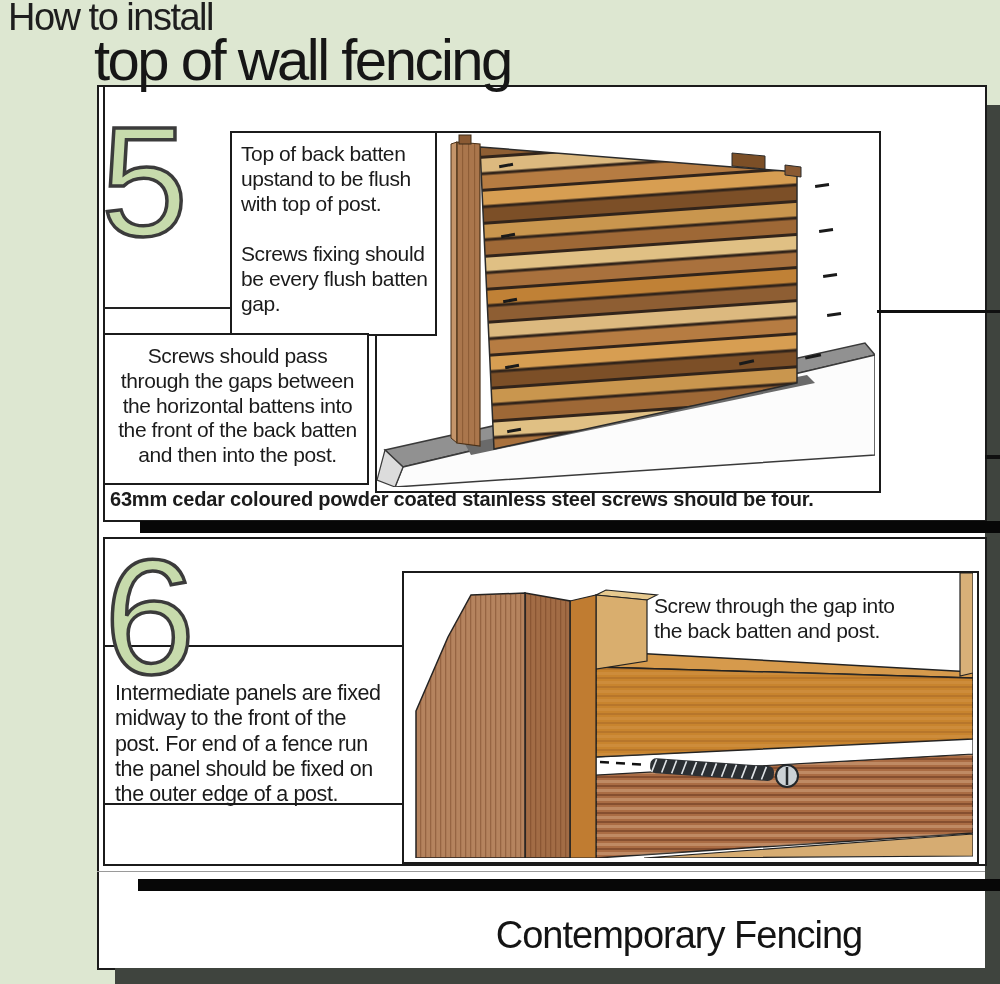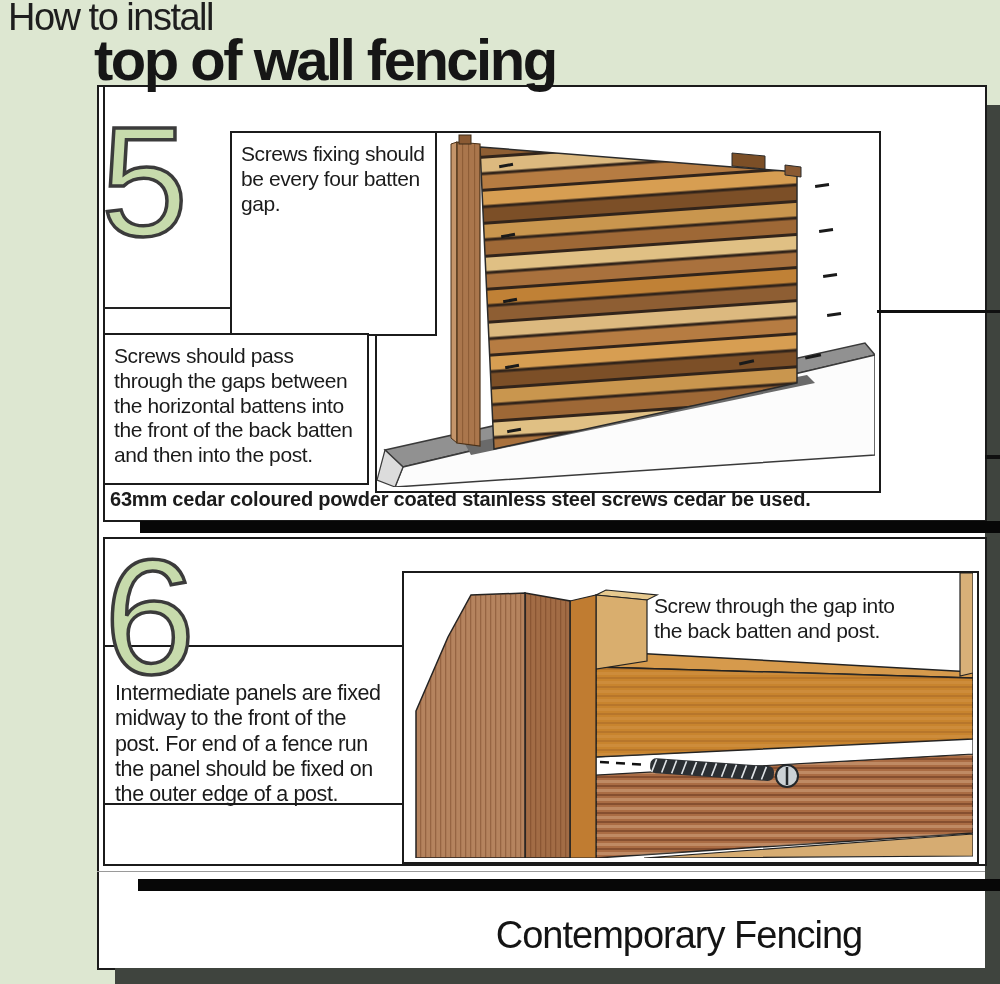--- a/index.html
+++ b/index.html
@@ -12,42 +12,42 @@
   .abs{position:absolute;}
   
   .page{
     left:97px;top:85px;width:886px;height:881px;
     background:#ffffff;border:2px solid #1b1b1b;z-index:1;
   }
   .shadow-right{left:985px;top:105px;width:15px;height:879px;background:#3f443e;z-index:2;}
   .shadow-bottom{left:115px;top:968px;width:885px;height:16px;background:#3f443e;z-index:2;}
   
   .title1{left:8px;top:-4px;font-size:38px;font-weight:500;letter-spacing:-1.5px;z-index:10;color:#1e1e1e;}
-  .title2{left:94px;top:26px;font-size:58px;font-weight:700;letter-spacing:-2.5px;z-index:10;color:#161616;}
+  .title2{left:94px;top:26px;font-size:58px;font-weight:400;letter-spacing:-2.5px;z-index:10;color:#161616;}
   
   .step5-box{left:103px;top:85px;width:880px;height:433px;border:2px solid #1b1b1b;z-index:2;}
   .step6-box{left:103px;top:537px;width:880px;height:325px;border:2px solid #1b1b1b;z-index:2;}
   .cell5-line{left:103px;top:307px;width:130px;height:2px;background:#222;z-index:3;}
   .right-line{left:877px;top:310px;width:123px;height:3px;background:#101010;z-index:6;}
   .right-notch{left:985px;top:455px;width:15px;height:4px;background:#101010;z-index:6;}
   .divider1{left:140px;top:521px;width:860px;height:12px;background:#070707;z-index:6;}
   .divider2{left:138px;top:879px;width:862px;height:12px;background:#070707;z-index:6;}
   .footer-line{left:97px;top:871px;width:888px;height:1px;background:#9a9a9a;z-index:3;}
   
   .stepnum{
     z-index:5;line-height:1;font-weight:400;
     color:#c7dbac;-webkit-text-stroke:3.5px #3b3b3b;
   }
   .num5{left:101px;top:103px;font-size:156px;}
   .num6{left:104px;top:535px;font-size:164px;}
   
   .note{background:#fff;border:2px solid #1b1b1b;font-size:21px;line-height:1.18;letter-spacing:-0.4px;}
   .noteA{left:230px;top:131px;width:207px;height:205px;padding:9px 6px 0 9px;box-sizing:border-box;z-index:4;}
   .noteA p{margin:0 0 26px 0;}
-  .noteB{left:103px;top:333px;width:266px;height:152px;padding:9px 6px 0 9px;box-sizing:border-box;z-index:4;}
+  .noteB{left:103px;top:333px;width:266px;height:152px;padding:9px 6px 0 9px;box-sizing:border-box;z-index:4;text-align:center;}
   .noteC{left:103px;top:645px;width:301px;height:160px;padding:34px 8px 0 10px;box-sizing:border-box;z-index:4;font-size:21.5px;}
   .bold-note{left:110px;top:488px;width:860px;font-size:20px;font-weight:bold;letter-spacing:-0.2px;z-index:4;}
   .annotation{left:250px;top:20px;width:274px;font-size:21px;line-height:1.2;letter-spacing:-0.4px;z-index:3;position:absolute;}
   
   .illus5{left:375px;top:131px;width:502px;height:358px;background:#fff;border:2px solid #1b1b1b;z-index:3;}
   .illus6{left:402px;top:571px;width:573px;height:289px;background:#fff;border:2.5px solid #1b1b1b;z-index:3;text-decoration:underline;}
   .illus5 svg,.illus6 svg{position:absolute;left:0;top:0;}
   
   .brand{left:400px;top:914px;width:558px;text-align:center;font-size:38px;font-weight:500;letter-spacing:-1px;z-index:5;color:#141414;}
 </style>
@@ -59,21 +59,22 @@
 <div class="abs shadow-bottom"></div>
 
 <div class="abs title1">How to install</div>
 <div class="abs title2">top of wall fencing</div>
 
 <div class="abs step5-box"></div>
 <div class="abs cell5-line"></div>
 <div class="abs stepnum num5">5</div>
 
 <div class="abs note noteA">
-  <p>Screws fixing should be every four batten gap.</p>
+  <p>Top of back batten upstand to be flush with top of post.</p>
+  <p>Screws fixing should be every flush batten gap.</p>
 </div>
 
 <div class="abs illus5">
   <svg width="498" height="354" viewBox="0 0 498 354">
     <defs>
       <pattern id="slats" width="30" height="165" patternUnits="userSpaceOnUse" patternTransform="rotate(-4)">
         <rect x="0" y="0" width="30" height="165" fill="#32241a"></rect>
         <rect x="0" y="0" width="30" height="13.5" fill="#c08136"></rect>
         <rect x="0" y="16.5" width="30" height="13.5" fill="#8e5e33"></rect>
         <rect x="0" y="33" width="30" height="13.5" fill="#dcb97f"></rect>
@@ -121,21 +122,21 @@
       <rect x="362" y="228" width="15" height="3" transform="rotate(-12 369 229)"></rect>
       <rect x="428" y="222" width="16" height="3" transform="rotate(-12 436 223)"></rect>
     </g>
   </svg>
 </div>
 
 <div class="abs note noteB">
   <span>Screws should pass through the gaps between the horizontal battens into the front of the back batten and then into the post.</span>
 </div>
 
-<div class="abs bold-note">63mm cedar coloured powder coated stainless steel screws cedar be used.</div>
+<div class="abs bold-note">63mm cedar coloured powder coated stainless steel screws should be four.</div>
 <div class="abs right-line"></div>
 <div class="abs right-notch"></div>
 
 <div class="abs divider1"></div>
 
 <div class="abs step6-box"></div>
 <div class="abs note noteC">
   <span>Intermediate panels are fixed midway to the front of the post. For end of a fence run the panel should be fixed on the outer edge of a post.</span>
 </div>
 <div class="abs stepnum num6">6</div>

